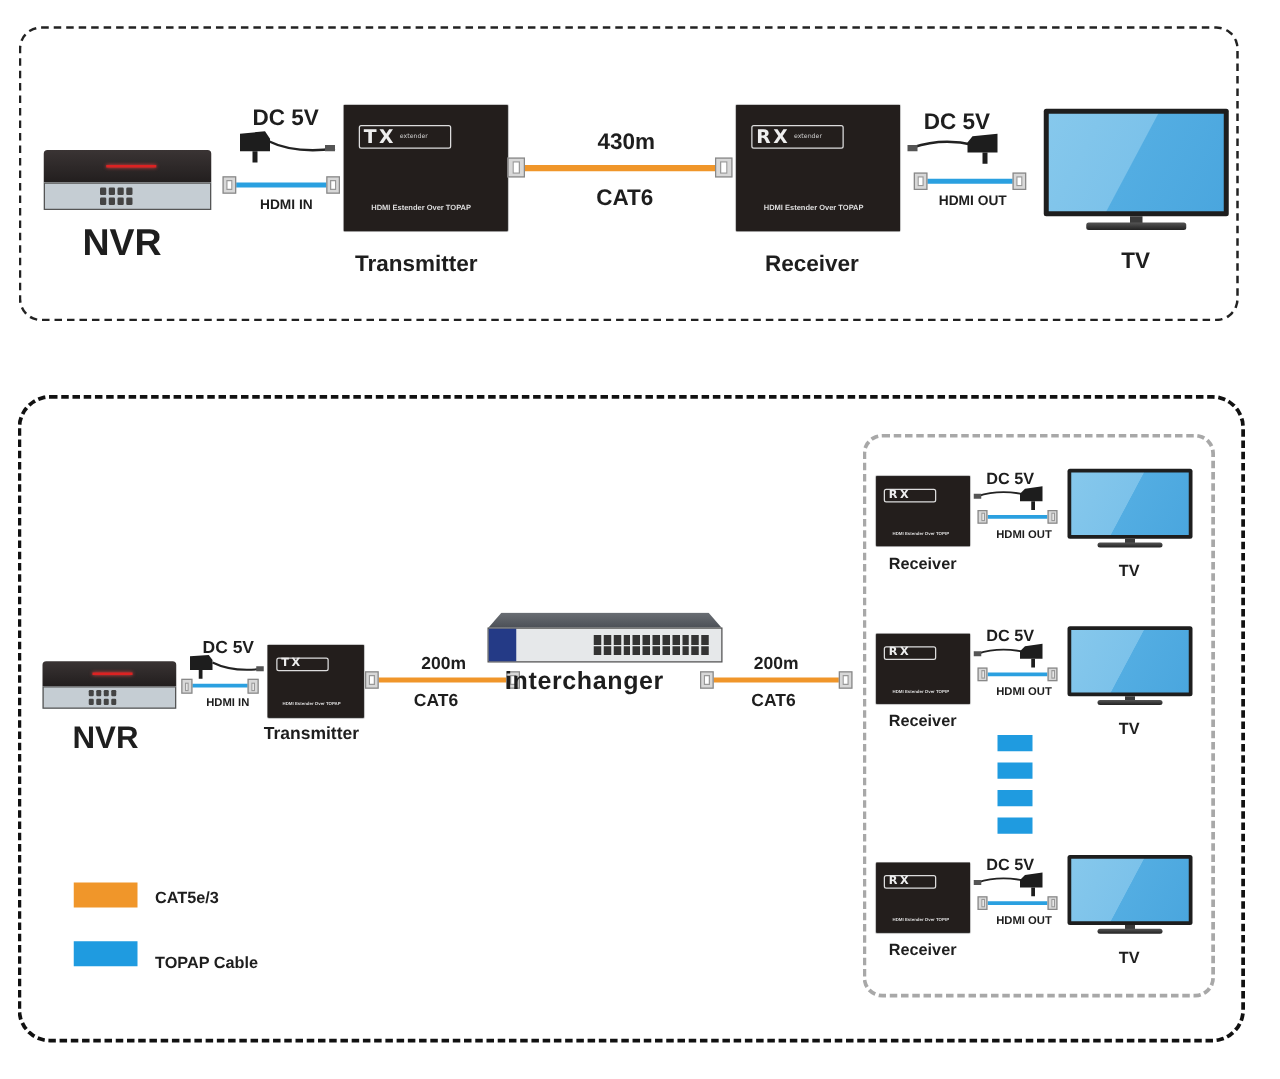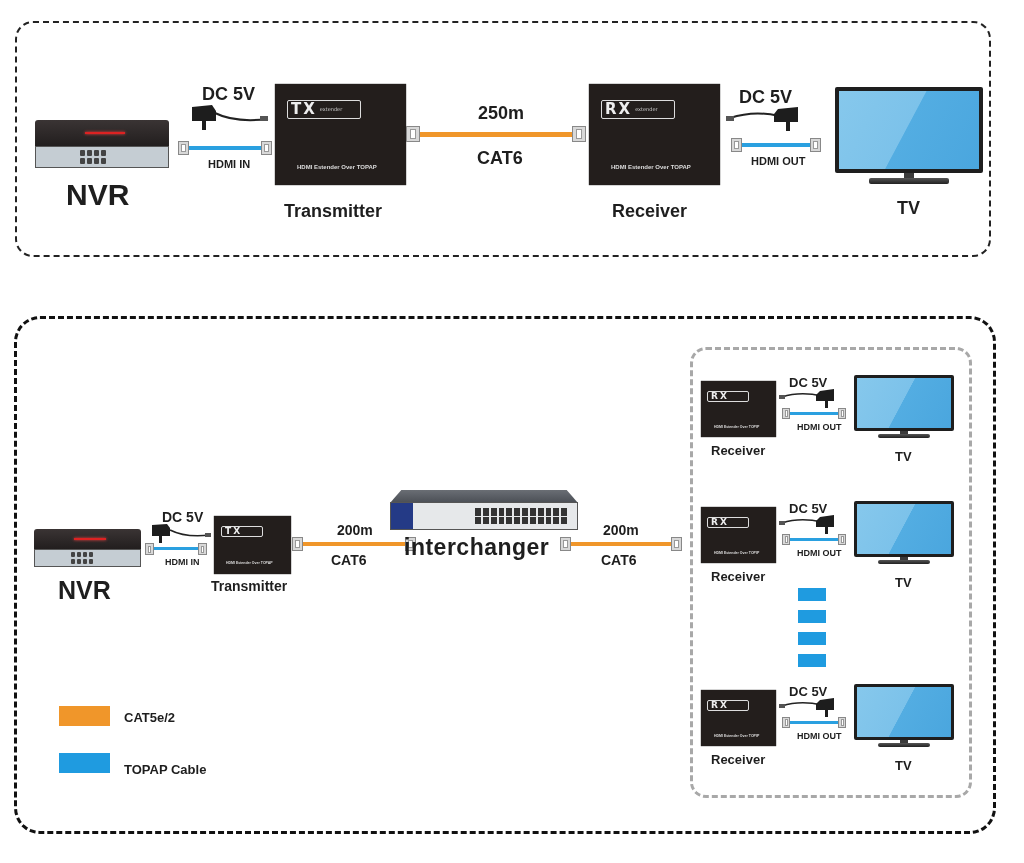--- a/index.html
+++ b/index.html
@@ -110,21 +110,21 @@
     </div>
   <div class="sub" style="left:22px;top:80px;font-size:6px;">HDMI Estender Over TOPAP</div>
 </div>
 <div class="lbl lbl-lg" style="left:284px;top:201px;">Transmitter</div>
 
 <div class="cable" style="left:406px;top:125px;width:180px;height:18px;">
   <div class="wire wire-orange" style="top:7px;height:5px;left:12px;right:12px;"></div>
   <div class="plug" style="left:0;top:1px;width:14px;height:16px;"></div>
   <div class="plug" style="right:0;top:1px;width:14px;height:16px;"></div>
 </div>
-<div class="lbl lbl-lg" style="left:478px;top:103px;">250m</div>
+<div class="lbl lbl-lg" style="left:478px;top:103px;">430m</div>
 <div class="lbl lbl-lg" style="left:477px;top:148px;">CAT6</div>
 
 <div class="ext" style="left:589px;top:84px;width:131px;height:101px;">
   <div class="logo" style="left:12px;top:16px;width:74px;height:19px;font-size:15px;">
       <span>RX</span>
       <small>extender</small>
     </div>
   <div class="sub" style="left:22px;top:80px;font-size:6px;">HDMI Estender Over TOPAP</div>
 </div>
 <div class="lbl lbl-lg" style="left:612px;top:201px;">Receiver</div>
@@ -228,21 +228,21 @@
         <i></i>
         <i></i>
         <i></i>
         <i></i>
         <i></i>
         <i></i>
         <i></i>
     </div>
   </div>
 </div>
-<div class="lbl" style="left:404px;top:534px;font-size:23px;letter-spacing:0.5px;">interchanger</div>
+<div class="lbl" style="left:404px;top:534px;font-size:20px;letter-spacing:0.5px;">interchanger</div>
 
 <div class="cable" style="left:560px;top:537px;width:122px;height:14px;">
   <div class="wire wire-orange" style="top:5px;height:4px;left:10px;right:10px;"></div>
   <div class="plug" style="left:0;top:0;width:11px;height:14px;"></div>
   <div class="plug" style="right:0;top:0;width:11px;height:14px;"></div>
 </div>
 <div class="lbl lbl-sm" style="left:603px;top:522px;">200m</div>
 <div class="lbl lbl-sm" style="left:601px;top:552px;">CAT6</div>
 
 <div id="rx-rows">
@@ -338,15 +338,15 @@
     </div>
 
 <div class="dots">
   <i style="left:798px;top:588px;"></i>
   <i style="left:798px;top:610px;"></i>
   <i style="left:798px;top:632px;"></i>
   <i style="left:798px;top:654px;"></i>
 </div>
 
 <div class="legend-swatch" style="left:59px;top:706px;background:#f0962a;"></div>
-<div class="lbl lbl-sm" style="left:124px;top:710px;font-size:13px;">CAT5e/2</div>
+<div class="lbl lbl-sm" style="left:124px;top:710px;font-size:13px;">CAT5e/3</div>
 <div class="legend-swatch" style="left:59px;top:753px;background:#1f9be0;"></div>
 <div class="lbl lbl-sm" style="left:124px;top:762px;font-size:13px;">TOPAP Cable</div>
 
 </body></html>

